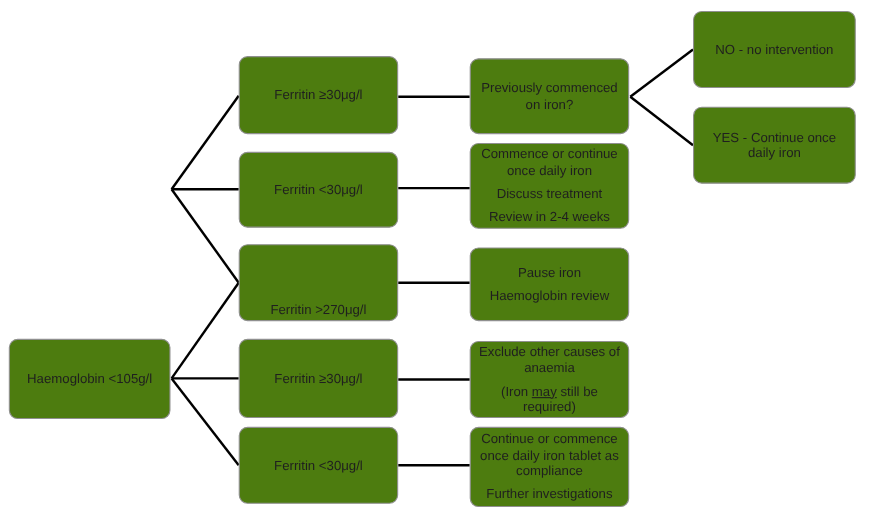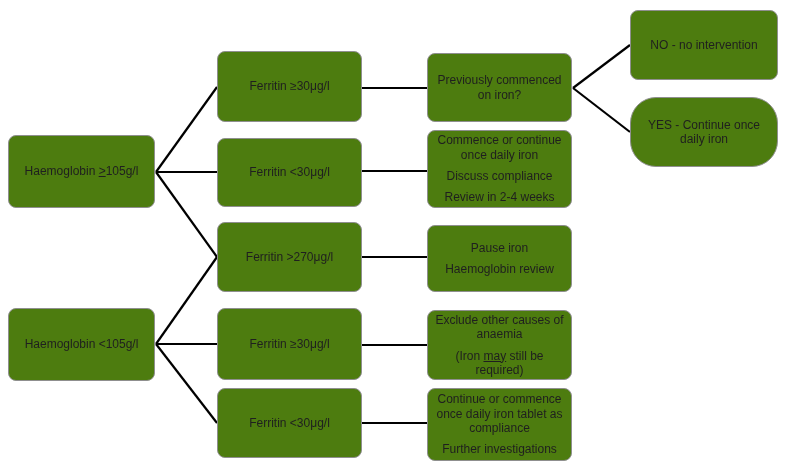--- a/index.html
+++ b/index.html
@@ -34,32 +34,32 @@
   }
   .node p { margin: 3.5px 0; text-align: center; }
   .u { text-decoration: underline; }
 
   
   #hb-high { left: 8px;   top: 135px; width: 147px; height: 73px; }
   #hb-low  { left: 8px;   top: 308px; width: 147px; height: 73px; }
   
   #fer1 { left: 217px; top: 51px;  width: 145px; height: 71px; }
   #fer2 { left: 217px; top: 138px; width: 145px; height: 69px; }
-  #fer3 { left: 217px; top: 222px; width: 145px; height: 70px; }
+  #fer3 { left: 217px; top: 222px; width: 145px; height: 70px; justify-content: flex-end; }
   #fer4 { left: 217px; top: 308px; width: 145px; height: 72px; }
   #fer5 { left: 217px; top: 388px; width: 145px; height: 70px; }
   
   #act1 { left: 427px; top: 53px;  width: 145px; height: 69px; align-items: center; }
   #act2 { left: 427px; top: 130px; width: 145px; height: 78px; }
   #act3 { left: 427px; top: 225px; width: 145px; height: 67px; }
   #act4 { left: 427px; top: 310px; width: 145px; height: 70px; }
   #act5 { left: 427px; top: 388px; width: 145px; height: 73px; }
   
   #res-no  { left: 630px; top: 10px; width: 148px; height: 70px; }
-  #res-yes { left: 630px; top: 97px; width: 148px; height: 70px; border-radius: 26px; }
+  #res-yes { left: 630px; top: 97px; width: 148px; height: 70px; }
 </style>
 </head>
 <body>
 
 <div class="canvas">
 
   <svg class="wires" viewBox="0 0 790 468" xmlns="http://www.w3.org/2000/svg">
     <g stroke="#000000" stroke-width="2.2" fill="none">
       <line x1="156" y1="172" x2="217" y2="87"></line>
       <line x1="156" y1="172" x2="217" y2="172"></line>
@@ -70,23 +70,20 @@
       <line x1="362" y1="88" x2="427" y2="88"></line>
       <line x1="362" y1="171" x2="427" y2="171"></line>
       <line x1="362" y1="257" x2="427" y2="257"></line>
       <line x1="362" y1="345" x2="427" y2="345"></line>
       <line x1="362" y1="423" x2="427" y2="423"></line>
       <line x1="573" y1="88" x2="630" y2="45"></line>
       <line x1="573" y1="88" x2="630" y2="132"></line>
     </g>
   </svg>
 
-  <div class="node" id="hb-high">
-    <span><span>Haemoglobin </span><span class="u">&gt;</span><span>105g/l</span></span>
-  </div>
   <div class="node" id="hb-low">
     <span>Haemoglobin &lt;105g/l</span>
   </div>
 
   <div class="node" id="fer1">
     <span>Ferritin ≥30μg/l</span>
   </div>
   <div class="node" id="fer2">
     <span>Ferritin &lt;30μg/l</span>
   </div>
@@ -98,21 +95,21 @@
   </div>
   <div class="node" id="fer5">
     <span>Ferritin &lt;30μg/l</span>
   </div>
 
   <div class="node" id="act1">
     <span>Previously commenced on iron?</span>
   </div>
   <div class="node" id="act2">
     <p>Commence or continue once daily iron</p>
-    <p>Discuss compliance</p>
+    <p>Discuss treatment</p>
     <p>Review in 2-4 weeks</p>
   </div>
   <div class="node" id="act3">
     <p>Pause iron</p>
     <p>Haemoglobin review</p>
   </div>
   <div class="node" id="act4">
     <p>Exclude other causes of anaemia</p>
     <p><span>(Iron </span><span class="u">may</span><span> still be required)</span></p>
   </div>

